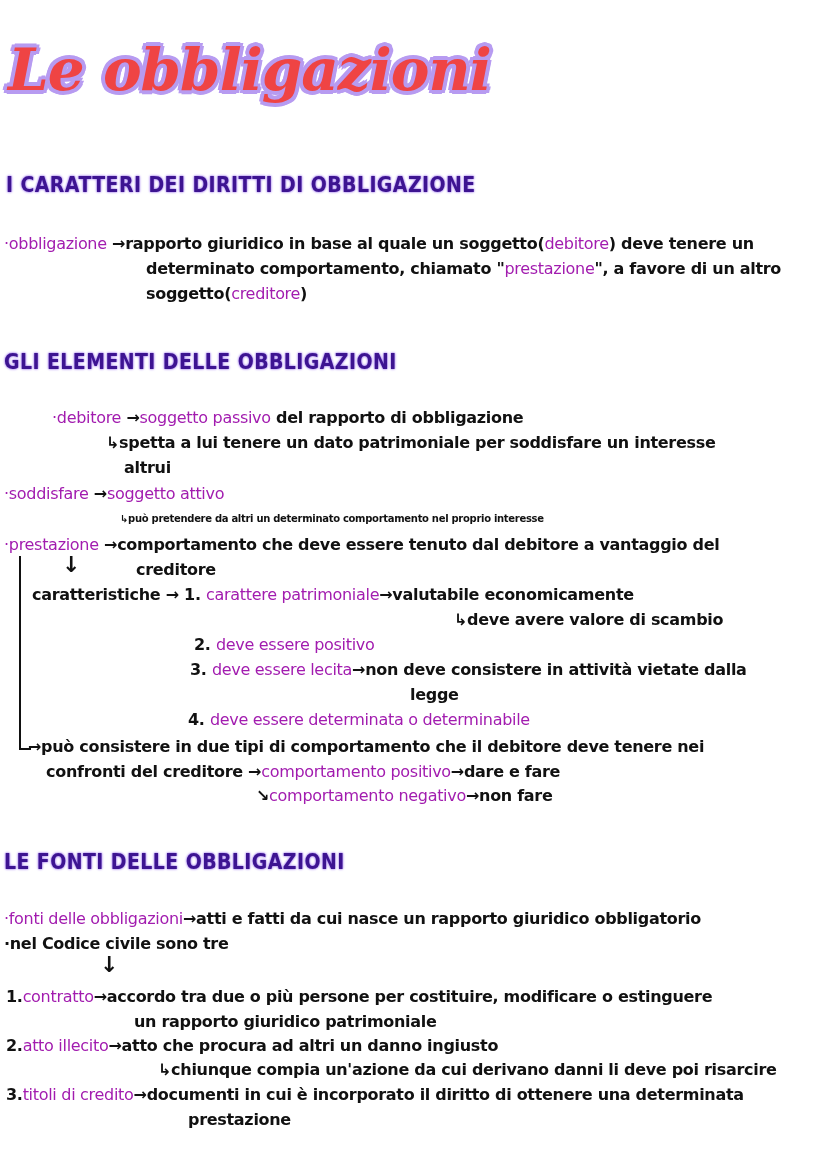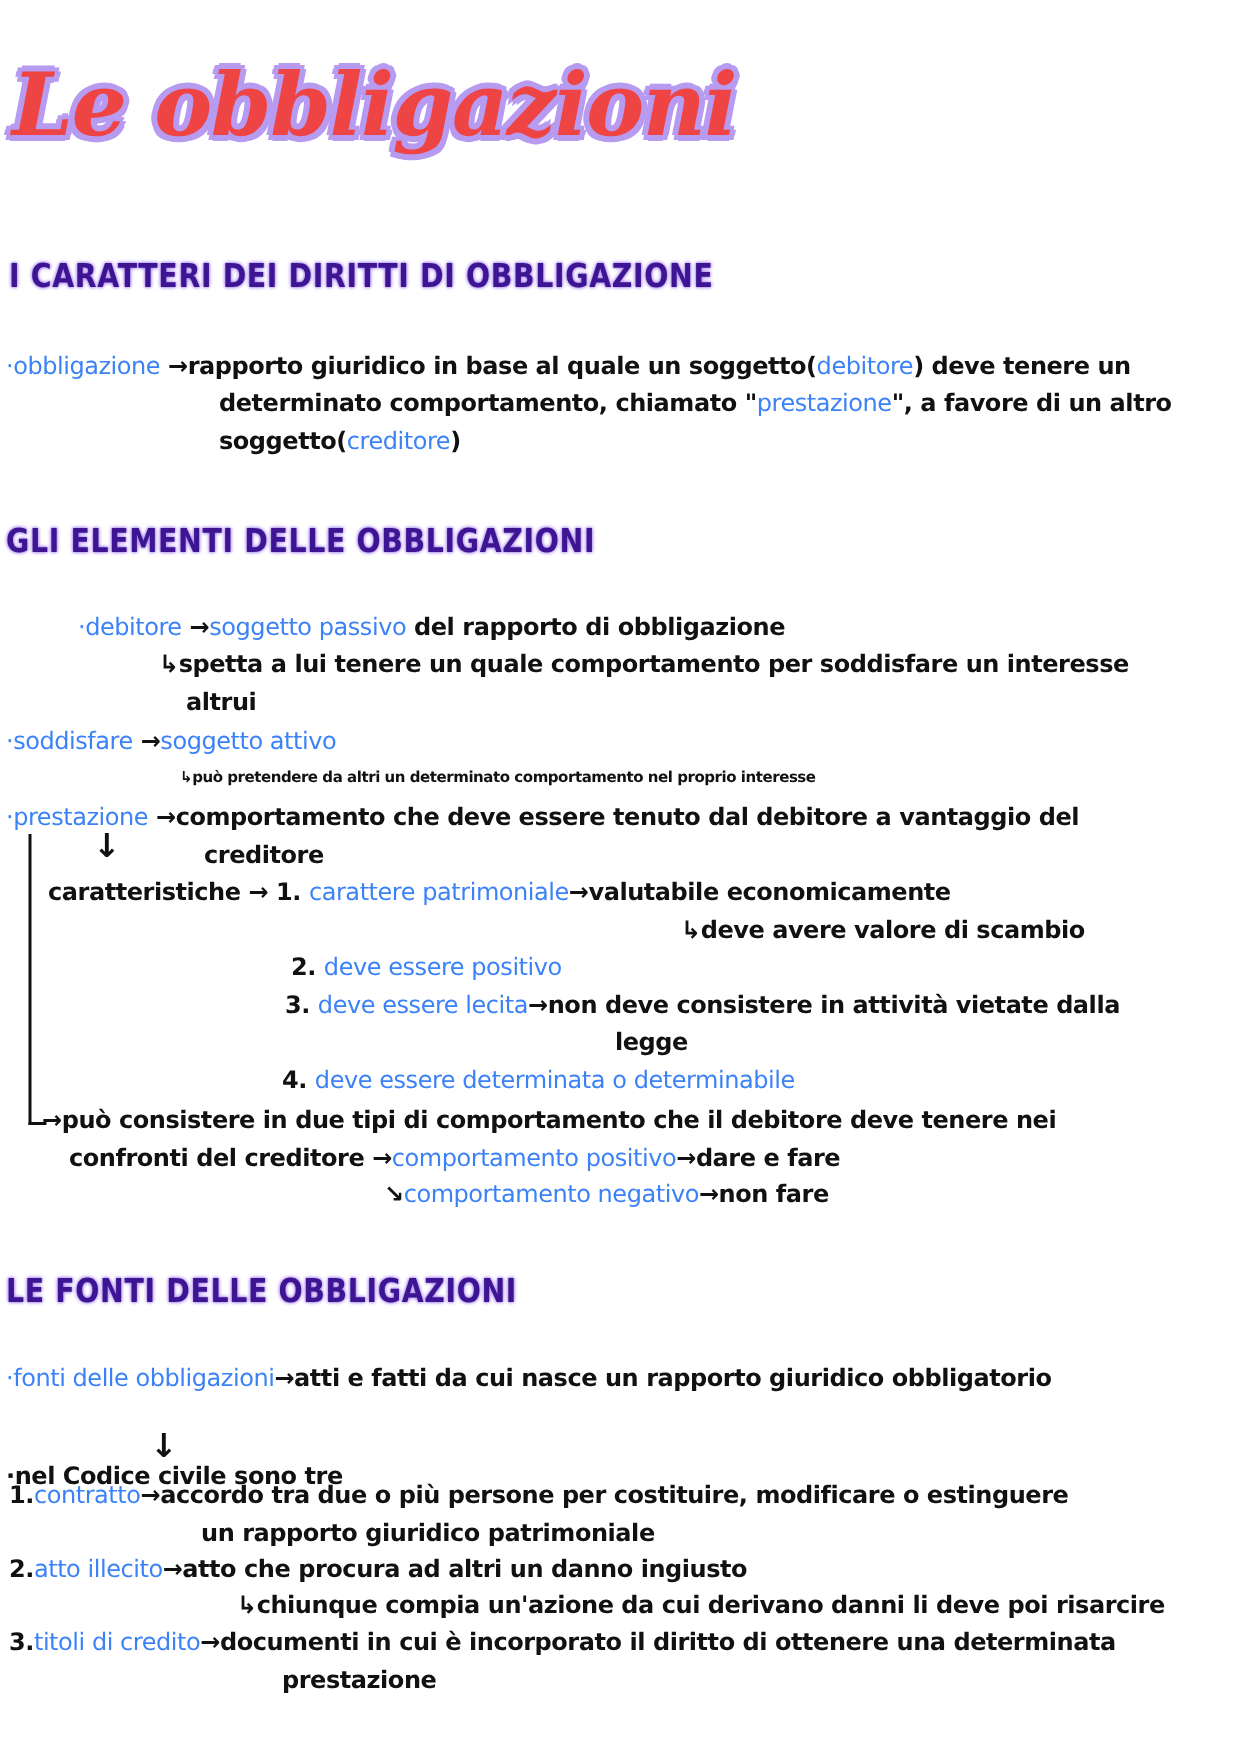--- a/index.html
+++ b/index.html
@@ -12,21 +12,21 @@
     text-shadow: 0 0 0 #b79bf1, 3px 3px 0 #b79bf1, -3px -3px 0 #b79bf1, 3px -3px 0 #b79bf1, -3px 3px 0 #b79bf1,
                  0 4px 0 #b79bf1, 0 -4px 0 #b79bf1, 4px 0 0 #b79bf1, -4px 0 0 #b79bf1;
   }
   .heading {
     font-family: "DejaVu Sans", sans-serif; font-weight: bold; font-size: 22px;
     color: #3d1491; transform: scaleX(0.86); transform-origin: left center;
     text-shadow: 0 0 3px #a682ee, 0 0 2px #a682ee;
     letter-spacing: 0.5px;
   }
   .line { font-size: 16px; line-height: 20px; font-weight: bold; letter-spacing: -0.3px; }
-  .hl { color: #3b82f6; font-weight: normal; }
+  .hl { color: #a21caf; font-weight: normal; }
   .arr { font-weight: bold; }
   .vline { position: absolute; background: #111; }
 </style>
 </head>
 <body>
 
 <div class="abs title" style="left:8px; top:36px;">Le obbligazioni</div>
 
 <div class="abs heading" style="left:6px; top:172px;">I CARATTERI DEI DIRITTI DI OBBLIGAZIONE</div>
 
@@ -41,21 +41,21 @@
   <span>soggetto(</span><span class="hl">creditore</span><span>)</span>
 </div>
 
 <div class="abs heading" style="left:4px; top:349px;">GLI ELEMENTI DELLE OBBLIGAZIONI</div>
 
 <div class="abs line" style="left:4px; top:408px;margin-left:48px;">
   <span class="hl">·debitore</span>
   <span>→</span><span class="hl">soggetto passivo</span><span> del rapporto di obbligazione</span>
 </div>
 <div class="abs line" style="left:106px; top:433px;">
-  <span>↳</span><span>spetta a lui tenere un quale comportamento per soddisfare un interesse</span>
+  <span>↳</span><span>spetta a lui tenere un dato patrimoniale per soddisfare un interesse</span>
 </div>
 <div class="abs line" style="left:124px; top:458px;">altrui</div>
 
 <div class="abs line" style="left:4px; top:484px;">
   <span class="hl">·soddisfare</span>
   <span>→</span><span class="hl">soggetto attivo</span>
 </div>
 <div class="abs line" style="left:120px; top:509px; font-size:10px;">
   <span>↳</span><span>può pretendere da altri un determinato comportamento nel proprio interesse</span>
 </div>
@@ -104,21 +104,21 @@
 </div>
 <div class="abs line" style="left:256px; top:786px;">
   <span>↘</span><span class="hl">comportamento negativo</span><span>→</span><span>non fare</span>
 </div>
 
 <div class="abs heading" style="left:4px; top:849px;">LE FONTI DELLE OBBLIGAZIONI</div>
 
 <div class="abs line" style="left:4px; top:909px;">
   <span class="hl">·fonti delle obbligazioni</span><span>→</span><span>atti e fatti da cui nasce un rapporto giuridico obbligatorio</span>
 </div>
-<div class="abs line" style="left:4px; top:934px;margin-top:40px;">·nel Codice civile sono tre</div>
+<div class="abs line" style="left:4px; top:934px;">·nel Codice civile sono tre</div>
 <div class="abs line" style="left:100px; top:955px; font-size:22px;">↓</div>
 
 <div class="abs line" style="left:6px; top:987px;">
   <span>1.</span><span class="hl">contratto</span><span>→</span><span>accordo tra due o più persone per costituire, modificare o estinguere</span>
 </div>
 <div class="abs line" style="left:134px; top:1012px;">un rapporto giuridico patrimoniale</div>
 
 <div class="abs line" style="left:6px; top:1036px;">
   <span>2.</span><span class="hl">atto illecito</span><span>→</span><span>atto che procura ad altri un danno ingiusto</span>
 </div>

